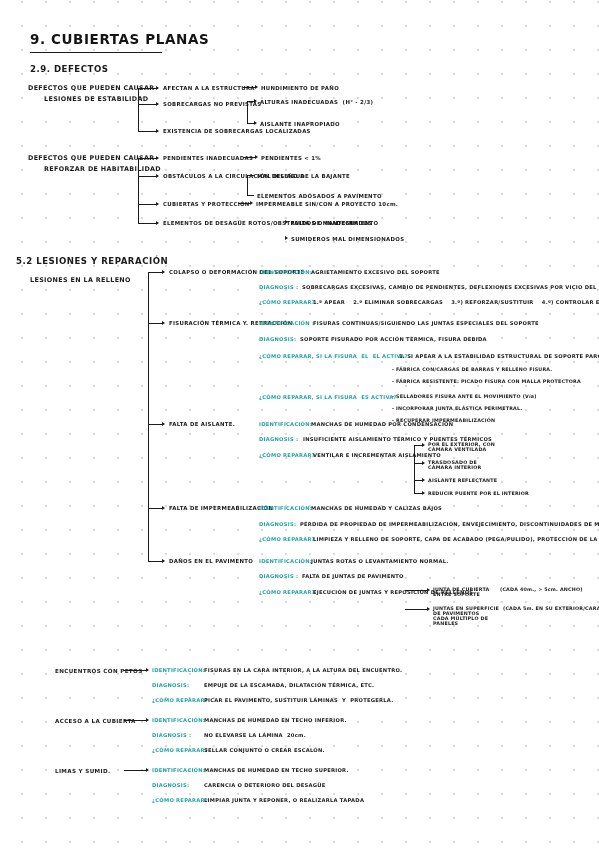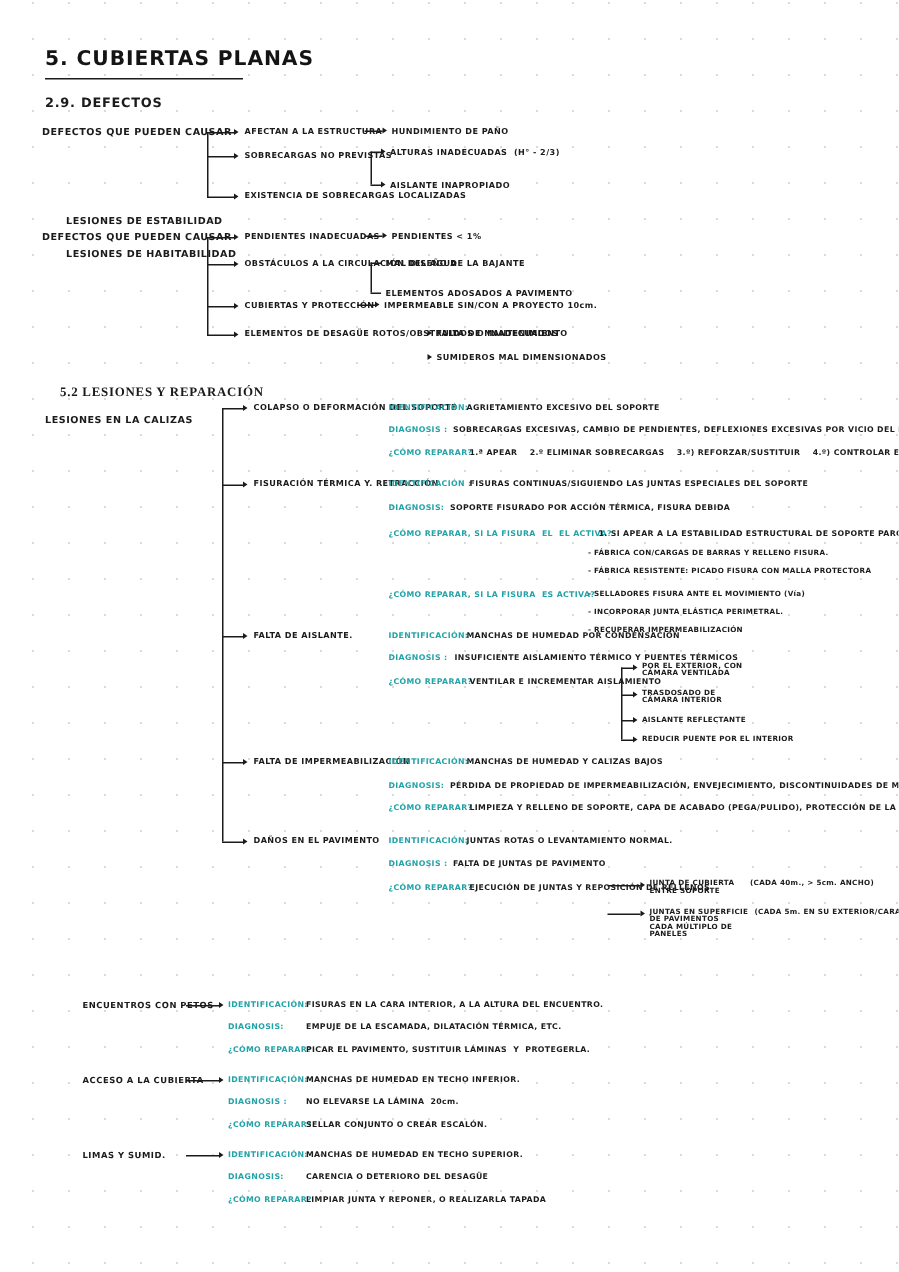--- a/index.html
+++ b/index.html
@@ -37,27 +37,27 @@
   .arw{position:absolute;width:0;height:0;
        border-top:2px solid transparent;border-bottom:2px solid transparent;
        border-left:3.2px solid #1b1b1b;}
 </style>
 </head>
 <body>
 
 <div id="grid"></div>
 <div id="page">
 
-  <div class="t title" style="left:30px;top:31px;">5. CUBIERTAS PLANAS</div>
+  <div class="t title" style="left:30px;top:31px;">9. CUBIERTAS PLANAS</div>
   <div class="ln hl" style="left:30px;top:52px;width:132px;height:1.4px;"></div>
 
   <div class="t h2" style="left:30px;top:64px;">2.9. DEFECTOS</div>
 
   <div class="t lbl" style="left:28px;top:84px;">DEFECTOS QUE PUEDEN CAUSAR</div>
-  <div class="t lbl" style="left:44px;top:95px;margin-top:48px;">LESIONES DE ESTABILIDAD</div>
+  <div class="t lbl" style="left:44px;top:95px;">LESIONES DE ESTABILIDAD</div>
 
   <div class="ln vl" style="left:138px;top:88px;height:44px;"></div>
   <div class="ln hl" style="left:138px;top:88px;width:18px;"></div>
   <div class="arw" style="left:156px;top:86px;"></div>
   <div class="ln hl" style="left:138px;top:104px;width:18px;"></div>
   <div class="arw" style="left:156px;top:102px;"></div>
   <div class="ln hl" style="left:138px;top:131px;width:18px;"></div>
   <div class="arw" style="left:156px;top:129px;"></div>
 
   <div class="t node" style="left:163px;top:85px;">AFECTAN A LA ESTRUCTURA</div>
@@ -70,21 +70,21 @@
 
   <div class="ln vl" style="left:247px;top:101px;height:22px;"></div>
   <div class="ln hl" style="left:247px;top:101px;width:7px;"></div>
   <div class="ln hl" style="left:247px;top:123px;width:7px;"></div>
   <div class="arw" style="left:254px;top:99px;"></div>
   <div class="arw" style="left:254px;top:121px;"></div>
   <div class="t node" style="left:260px;top:99px;">ALTURAS INADECUADAS  (H° - 2/3)</div>
   <div class="t node" style="left:260px;top:121px;">AISLANTE INAPROPIADO</div>
 
   <div class="t lbl" style="left:28px;top:154px;">DEFECTOS QUE PUEDEN CAUSAR</div>
-  <div class="t lbl" style="left:44px;top:165px;">LESIONES DE HABITABILIDAD</div>
+  <div class="t lbl" style="left:44px;top:165px;">REFORZAR DE HABITABILIDAD</div>
 
   <div class="ln vl" style="left:138px;top:158px;height:66px;"></div>
   <div class="ln hl" style="left:138px;top:158px;width:18px;"></div>
   <div class="arw" style="left:156px;top:156px;"></div>
   <div class="ln hl" style="left:138px;top:176px;width:18px;"></div>
   <div class="arw" style="left:156px;top:174px;"></div>
   <div class="ln hl" style="left:138px;top:204px;width:18px;"></div>
   <div class="arw" style="left:156px;top:202px;"></div>
   <div class="ln hl" style="left:138px;top:223px;width:18px;"></div>
   <div class="arw" style="left:156px;top:221px;"></div>
@@ -106,22 +106,22 @@
 
   <div class="ln hl" style="left:238px;top:203px;width:12px;"></div>
   <div class="arw" style="left:250px;top:201px;"></div>
   <div class="t node" style="left:256px;top:201px;">IMPERMEABLE SIN/CON A PROYECTO 10cm.</div>
 
   <div class="t node" style="left:291px;top:220px;">FALTA DE MANTENIMIENTO</div>
   <div class="arw" style="left:285px;top:220px;"></div>
   <div class="t node" style="left:291px;top:236px;">SUMIDEROS MAL DIMENSIONADOS</div>
   <div class="arw" style="left:285px;top:236px;"></div>
 
-  <div class="t h2" style="left:40px;top:256px;font-family:Liberation Serif, serif;">5.2 LESIONES Y REPARACIÓN</div>
-  <div class="t lbl" style="left:30px;top:276px;">LESIONES EN LA CALIZAS</div>
+  <div class="t h2" style="left:16px;top:256px;">5.2 LESIONES Y REPARACIÓN</div>
+  <div class="t lbl" style="left:30px;top:276px;">LESIONES EN LA RELLENO</div>
 
   <div class="ln vl" style="left:148px;top:272px;height:289px;"></div>
 
   <div class="ln hl" style="left:148px;top:272px;width:14px;"></div>
   <div class="arw" style="left:162px;top:270px;"></div>
   <div class="t node" style="left:169px;top:269px;">COLAPSO O DEFORMACIÓN DEL SOPORTE</div>
   <div class="t key" style="left:259px;top:269px;">IDENTIFICACIÓN:</div>
   <div class="t val" style="left:311px;top:269px;">AGRIETAMIENTO EXCESIVO DEL SOPORTE</div>
   <div class="t key" style="left:259px;top:284px;">DIAGNOSIS :</div>
   <div class="t val" style="left:302px;top:284px;">SOBRECARGAS EXCESIVAS, CAMBIO DE PENDIENTES, DEFLEXIONES EXCESIVAS POR VICIO DEL PROYECTO/EJECUCIÓN.</div>

